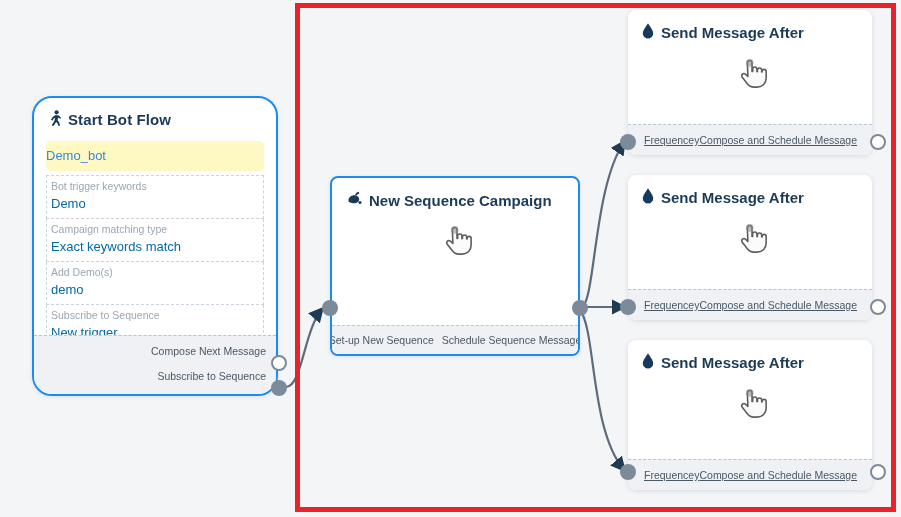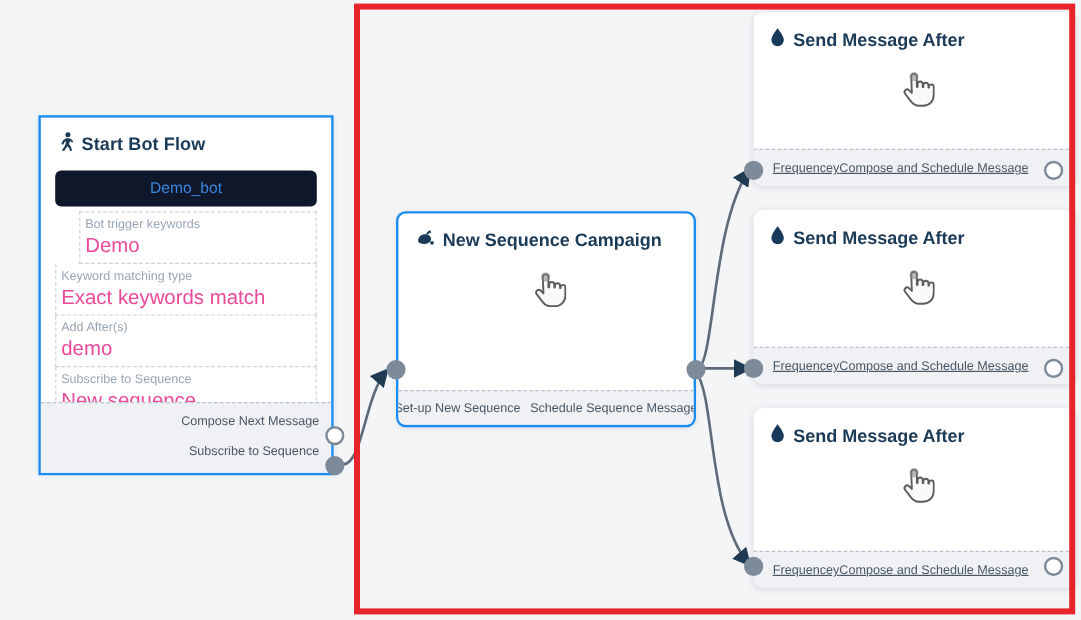--- a/index.html
+++ b/index.html
@@ -27,48 +27,47 @@
   .edges{position:absolute;left:0;top:0;width:901px;height:517px;z-index:5;pointer-events:none;}
 
   
   .node{position:absolute;z-index:20;box-sizing:border-box;}
 
   
   .node-start{
     left:32px;top:96px;width:246px;height:300px;
     background:#ffffff;
     border:2px solid #1a8cf0;
-    border-radius:0;
+    border-radius:20px;
     box-shadow:0 1px 4px rgba(20,40,70,.10);
     overflow:hidden;
   }
   .node-start .node-title{
     display:flex;align-items:center;gap:6px;
     padding:12px 14px 6px 14px;
     color:#1b3a57;font-size:15px;font-weight:bold;
     letter-spacing:.1px;
   }
   .chip{
     margin:6px 12px 4px 12px;
-    background:#0f172a;
+    background:#fef9c3;
     border-radius:5px;
-    text-align:center;
     color:#3b86e0;
     font-size:13px;
     padding:7px 0 8px 0;
   }
   .field-wrap{margin:4px 12px 0 12px;}
   .field{
     border:1px dashed #c9d4e0;
     border-top:none;
     padding:4px 4px 5px 4px;
   }
-  .field:first-child{border-top:1px dashed #c9d4e0;margin-left:20px;}
+  .field:first-child{border-top:1px dashed #c9d4e0;}
   .field .f-label{color:#9aa7b4;font-size:10.5px;line-height:13px;}
-  .field .f-value{color:#ec4899;font-size:17px;line-height:19px;padding-top:1px;}
+  .field .f-value{color:#0369a1;font-size:13px;line-height:19px;padding-top:1px;}
   .node-footer{
     position:absolute;left:0;right:0;bottom:0;
     background:#eff1f4;
     border-top:1px dashed #b9c4d0;
     height:58px;
   }
   .port-row{
     position:absolute;right:10px;
     display:flex;align-items:flex-start;gap:8px;
     font-size:10.5px;color:#4a5866;white-space:nowrap;
@@ -101,21 +100,21 @@
   .seq-footer{
     position:absolute;left:0;right:0;bottom:0;
     height:28px;background:#eff1f4;
     border-top:1px dashed #b9c4d0;
     display:flex;align-items:center;justify-content:center;gap:8px;
     font-size:10.5px;color:#4a5866;white-space:nowrap;
   }
 
   
   .node-msg{
-    left:628px;width:268px;
+    left:628px;width:244px;
     background:#ffffff;
     border-radius:8px;
     box-shadow:0 1px 5px rgba(20,40,70,.13);
     overflow:hidden;
   }
   .node-msg .node-title{
     display:flex;align-items:center;gap:7px;
     padding:13px 14px 0 14px;
     color:#1b3a57;font-size:15px;font-weight:bold;
   }
@@ -171,30 +170,30 @@
     </div>
 
     <div class="chip">Demo_bot</div>
 
     <div class="field-wrap">
       <div class="field">
         <div class="f-label">Bot trigger keywords</div>
         <div class="f-value">Demo</div>
       </div>
       <div class="field">
-        <div class="f-label">Keyword matching type</div>
+        <div class="f-label">Campaign matching type</div>
         <div class="f-value">Exact keywords match</div>
       </div>
       <div class="field">
-        <div class="f-label">Add After(s)</div>
+        <div class="f-label">Add Demo(s)</div>
         <div class="f-value">demo</div>
       </div>
       <div class="field">
         <div class="f-label">Subscribe to Sequence</div>
-        <div class="f-value">New sequence</div>
+        <div class="f-value">New trigger</div>
       </div>
     </div>
 
     <div class="node-footer">
       <div class="port-row" style="top:9px;">
         <span>Compose Next Message</span>
       </div>
       <div class="port-row" style="top:34px;">
         <span>Subscribe to Sequence</span>
       </div>

